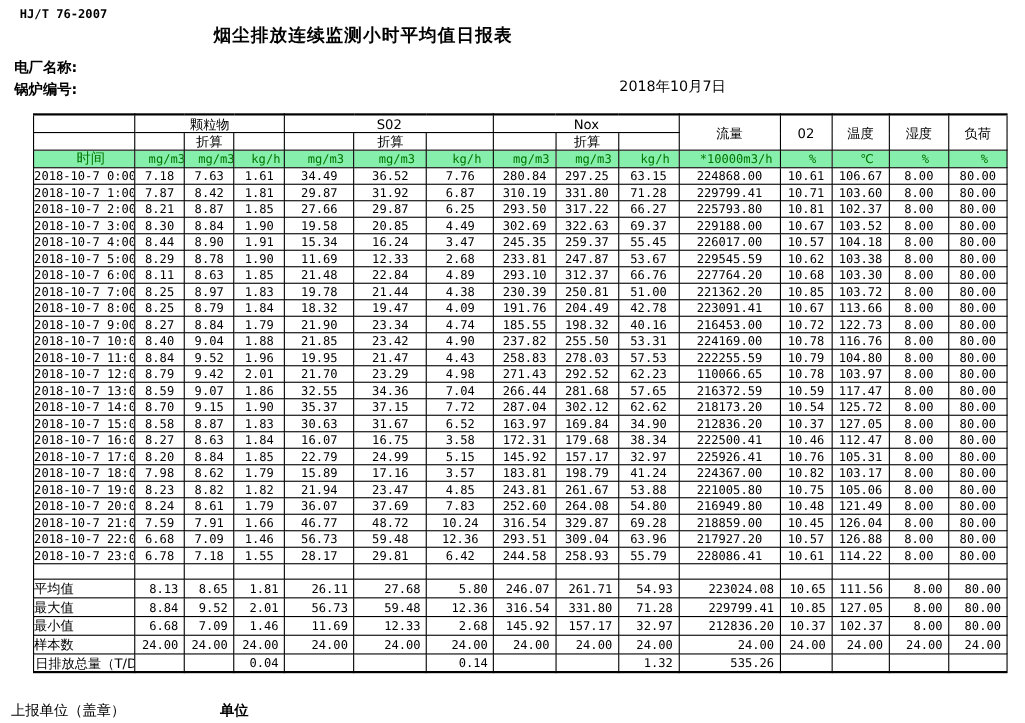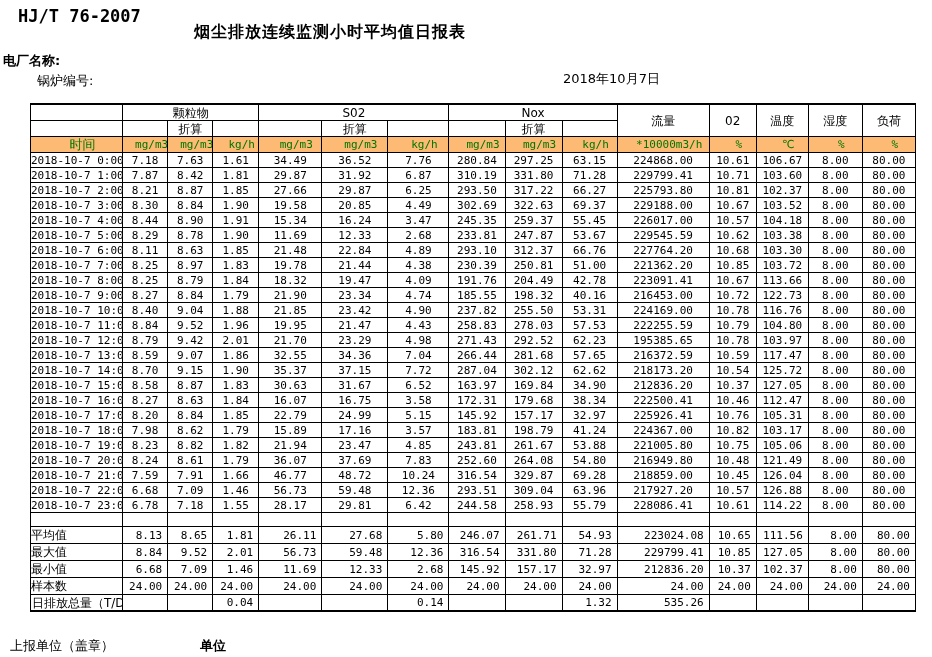--- a/index.html
+++ b/index.html
@@ -1,32 +1,32 @@
 <!DOCTYPE html>
 <html><head>
 <meta charset="utf-8">
 <style>
   html,body{margin:0;padding:0;background:#ffffff;}
   .page{position:relative;width:932px;height:657px;background:#fff;overflow:hidden;
         font-family:"DejaVu Sans",sans-serif;color:#000;}
-  .std-no{position:absolute;left:18px;top:6px;font-size:17px;font-weight:bold;
+  .std-no{position:absolute;left:18px;top:6px;font-size:11px;font-weight:bold;
           font-family:"DejaVu Sans Mono","DejaVu Sans",monospace;}
   .report-title{position:absolute;left:0;top:22px;width:660px;text-align:center;
                 font-size:16px;font-weight:bold;letter-spacing:1px;}
-  .plant-label{position:absolute;left:3px;top:52px;font-size:13px;font-weight:bold;}
-  .boiler-label{position:absolute;left:13px;top:72px;font-size:13px;font-weight:normal;margin-left:24px;}
+  .plant-label{position:absolute;left:13px;top:52px;font-size:13px;font-weight:bold;}
+  .boiler-label{position:absolute;left:13px;top:72px;font-size:13px;font-weight:bold;}
   .report-date{position:absolute;left:563px;top:70px;font-size:13px;text-align:center;}
 
   table.report{position:absolute;left:30px;top:103px;width:886px;
                border-collapse:collapse;table-layout:fixed;
                border-top:2px solid #000;border-bottom:2px solid #000;}
   table.report td{border:1px solid #000;padding:0;overflow:hidden;white-space:nowrap;
                   font-size:11px;line-height:1;}
   tr.h1 td,tr.h2 td{height:15px;text-align:center;font-size:12px;}
-  tr.h3 td{height:15px;text-align:center;background:#fdba74;color:#007500;
+  tr.h3 td{height:15px;text-align:center;background:#86efac;color:#007500;
            font-size:11px;font-family:"DejaVu Sans Mono","DejaVu Sans",monospace;padding-left:12px;}
   tr.h3 td.time-head{font-size:13px;font-family:"DejaVu Sans",sans-serif;}
   tr.data-row td{height:14px;font-family:"DejaVu Sans Mono","DejaVu Sans",monospace;}
   tr.data-row td.time{text-align:right;padding-right:4px;}
   tr.data-row td.val{text-align:center;}
   tr.empty-row td{height:13px;}
   tr.sum-row td{height:16px;font-family:"DejaVu Sans Mono","DejaVu Sans",monospace;}
   tr.sum-row td.slabel{text-align:left;padding-right:3px;font-size:12px;
                        font-family:"DejaVu Sans",sans-serif;}
   tr.sum-row td.val{text-align:right;padding-right:5px;}
@@ -317,21 +317,21 @@
           <td class="time">2018-10-7 12:00</td>
           <td class="val">8.79</td>
           <td class="val">9.42</td>
           <td class="val">2.01</td>
           <td class="val">21.70</td>
           <td class="val">23.29</td>
           <td class="val">4.98</td>
           <td class="val">271.43</td>
           <td class="val">292.52</td>
           <td class="val">62.23</td>
-          <td class="val">195385.65</td>
+          <td class="val">110066.65</td>
           <td class="val">10.78</td>
           <td class="val">103.97</td>
           <td class="val">8.00</td>
           <td class="val">80.00</td>
         </tr>
         <tr class="data-row">
           <td class="time">2018-10-7 13:00</td>
           <td class="val">8.59</td>
           <td class="val">9.07</td>
           <td class="val">1.86</td>

